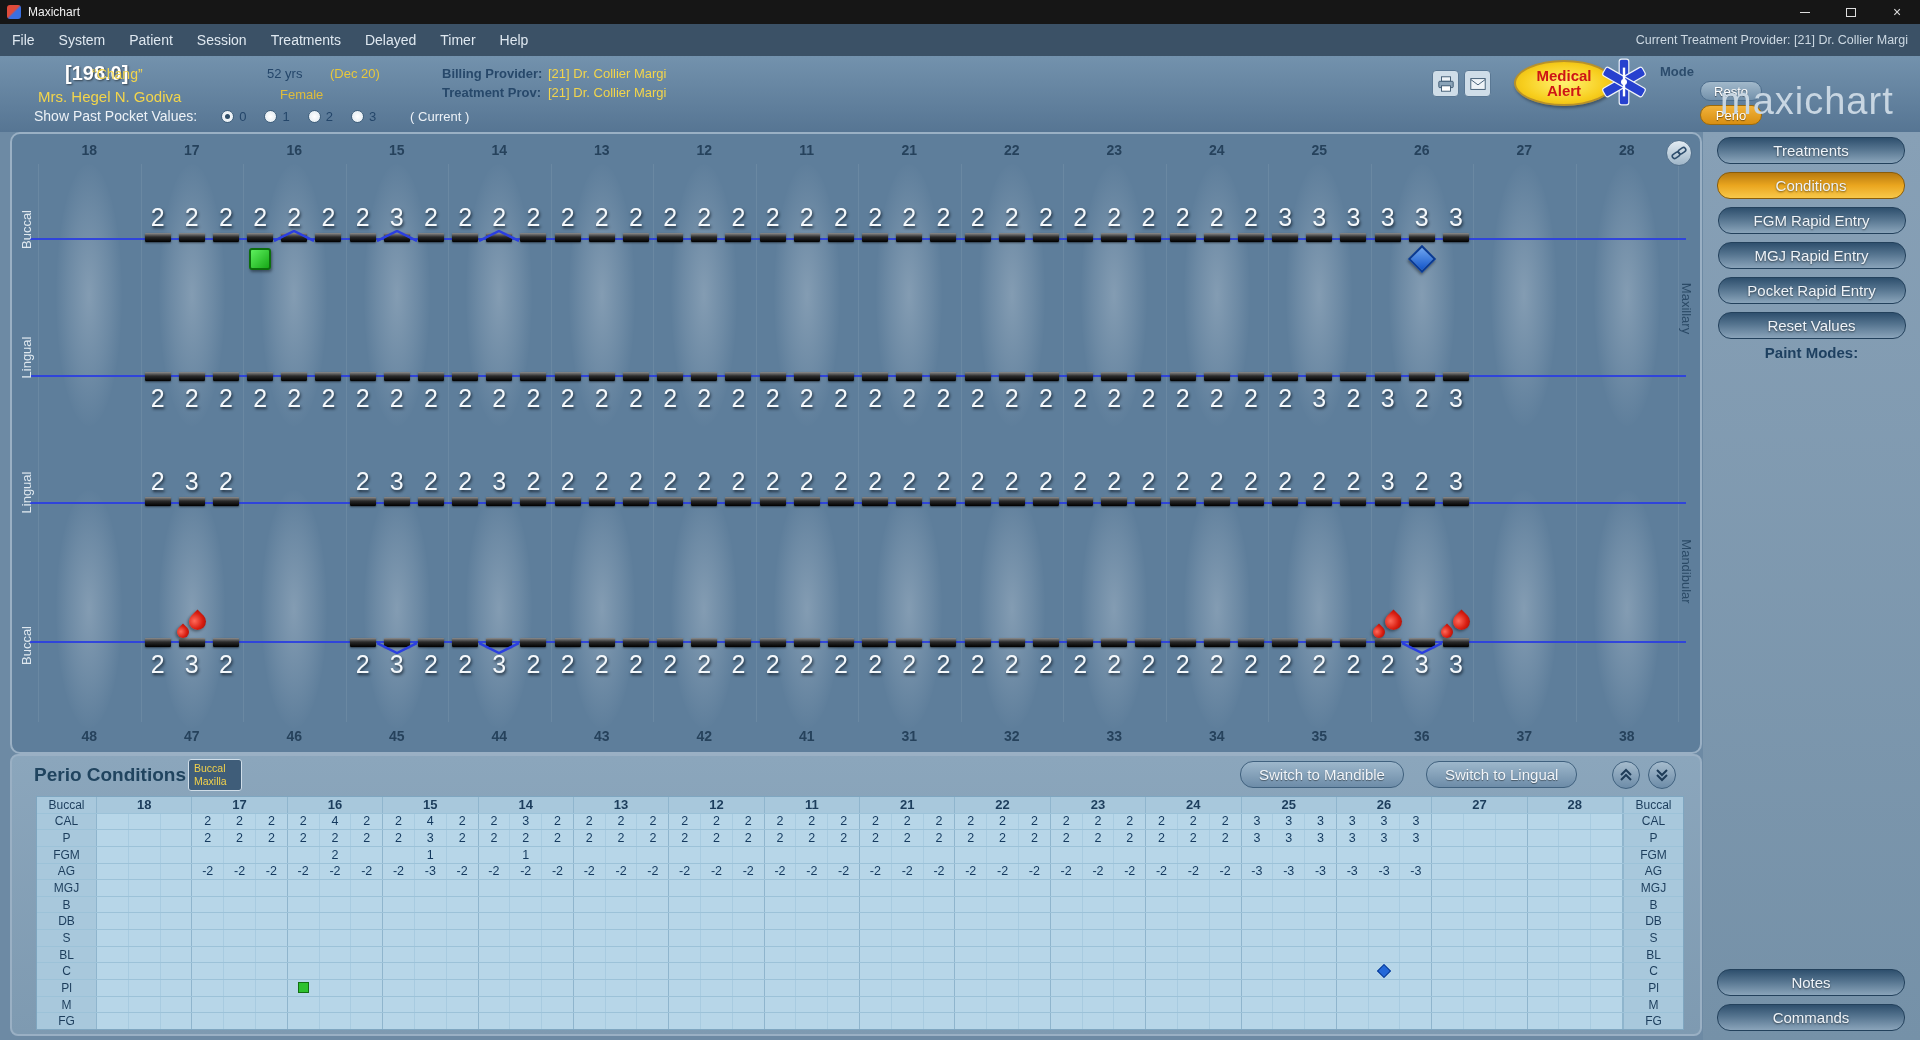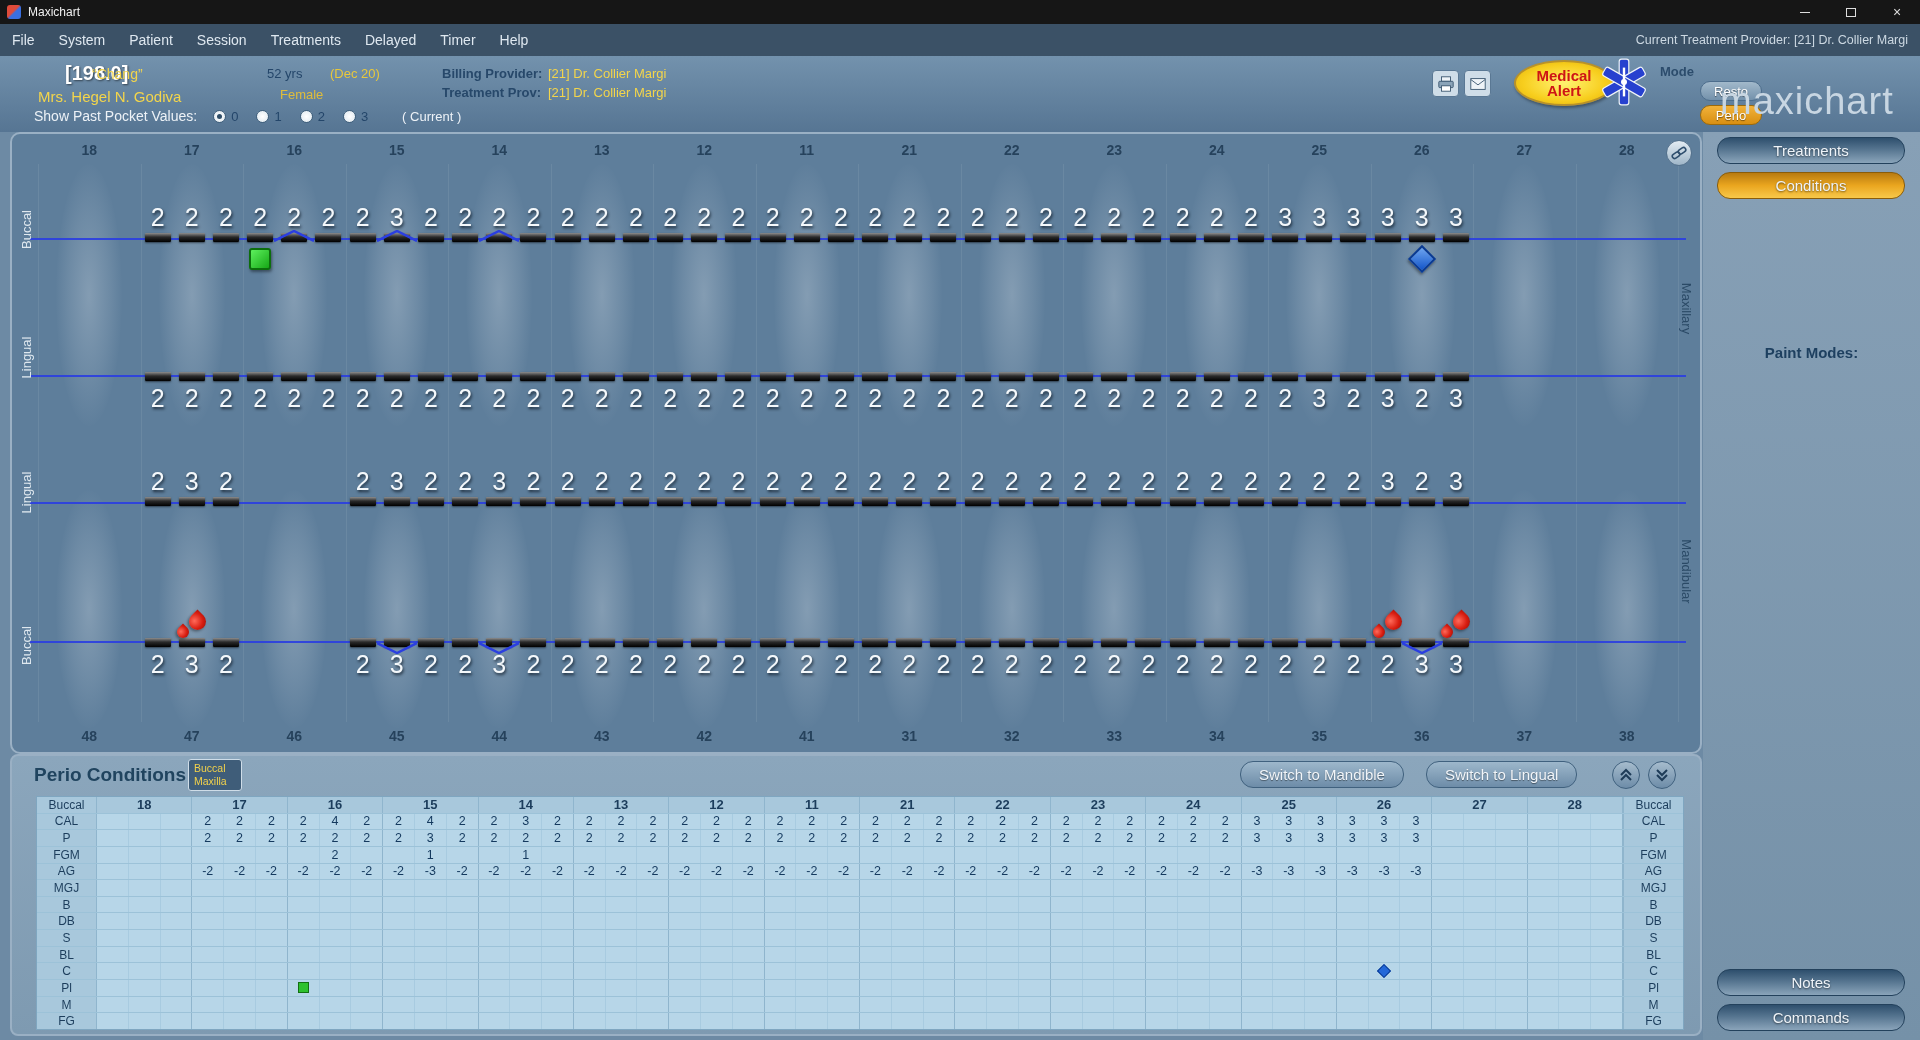--- a/index.html
+++ b/index.html
@@ -24,21 +24,21 @@
   #headerband{position:absolute;left:0;top:56px;width:1920px;height:76px;background:linear-gradient(180deg,#7392ad,#567593);z-index:40;}
   #patient-id{position:absolute;left:20px;top:6px;font-size:20px;font-weight:bold;color:#fff;text-shadow:1px 1px 2px rgba(0,0,0,.5);margin-left:45px;}
   #nickname{position:absolute;left:92px;top:10px;font-size:14px;color:#f3d54b;}
   #patient-name{position:absolute;left:38px;top:32px;font-size:15px;color:#f3d54b;}
   #age{position:absolute;left:267px;top:10px;font-size:13px;color:#24466a;font-weight:normal;}
   #birthday{position:absolute;left:330px;top:10px;font-size:13px;color:#e8c83c;text-align:center;}
   #sex{position:absolute;left:280px;top:31px;font-size:13px;color:#e0bd3a;}
   .prov-label{position:absolute;left:442px;font-size:13px;color:#27486a;font-weight:bold;}
   .prov-value{position:absolute;left:548px;font-size:13px;color:#f3d54b;}
   #past-row{position:absolute;left:34px;top:52px;display:flex;align-items:center;}
-  #past-label{font-size:14px;color:#edf2f7;margin-right:16px;}
+  #past-label{font-size:14px;color:#edf2f7;margin-right:24px;}
   .radio-group{display:flex;align-items:center;margin-right:6px;}
   .radio{width:13px;height:13px;border-radius:50%;background:radial-gradient(#ffffff,#dde7ee);border:1px solid #40607c;display:inline-block;position:relative;}
   .radio.checked::after{content:"";position:absolute;inset:3px;border-radius:50%;background:#2e4d68;}
   .radio-label{font-size:13px;color:#24466a;margin:0 12px 0 5px;}
   #current-label{font-size:13px;color:#edf2f7;margin-left:16px;}
   .hdr-iconbtn{position:absolute;top:14px;width:27px;height:27px;border-radius:4px;background:#cfdde8;border:1px solid #5a7894;display:flex;align-items:center;justify-content:center;}
   #medical-alert{position:absolute;left:1514px;top:4px;width:100px;height:46px;border-radius:50%;background:radial-gradient(#fff06b 5%,#f7ce1e 60%,#dfae08);border:2px solid #b8912a;display:flex;align-items:center;justify-content:center;text-align:center;color:#ce1515;font-weight:bold;font-size:15px;line-height:1.02;box-shadow:1px 2px 3px rgba(0,0,0,.35);}
   #star-of-life{position:absolute;left:1600px;top:2px;width:48px;height:48px;}
   #mode-label{position:absolute;left:1660px;top:8px;font-size:13px;color:#2c4c6c;font-weight:bold;}
   .mode-pill{position:absolute;left:1700px;width:62px;height:20px;border-radius:10px;font-size:13px;color:#fff;display:flex;align-items:center;justify-content:center;text-shadow:0 1px 1px rgba(0,0,0,.5);}
@@ -1135,20 +1135,26 @@
         <rect x="1" y="8" width="8" height="4.5" rx="2.2" transform="rotate(-35 5 10.2)"></rect>
         <rect x="7" y="3.5" width="8" height="4.5" rx="2.2" transform="rotate(-35 11 5.7)"></rect>
       </g>
     </svg>
   </div>
 </div>
 
 <div id="sidebar">
   <div class="side-btn" style="top:5px;">Treatments</div>
   <div class="side-btn active" style="top:40px;">Conditions</div>
+  <div id="sidebar-actions">
+      <div class="side-btn">FGM Rapid Entry</div>
+      <div class="side-btn">MGJ Rapid Entry</div>
+      <div class="side-btn">Pocket Rapid Entry</div>
+      <div class="side-btn">Reset Values</div>
+    </div>
   <div id="paint-label">Paint Modes:</div>
   <div class="side-btn" style="top:837px;">Notes</div>
   <div class="side-btn" style="top:872px;">Commands</div>
 </div>
 
 <div id="bottompanel">
   <span id="pp-title">Perio Conditions</span>
   <div id="pp-tab">
     <div>Buccal</div>
     <div>Maxilla</div>

